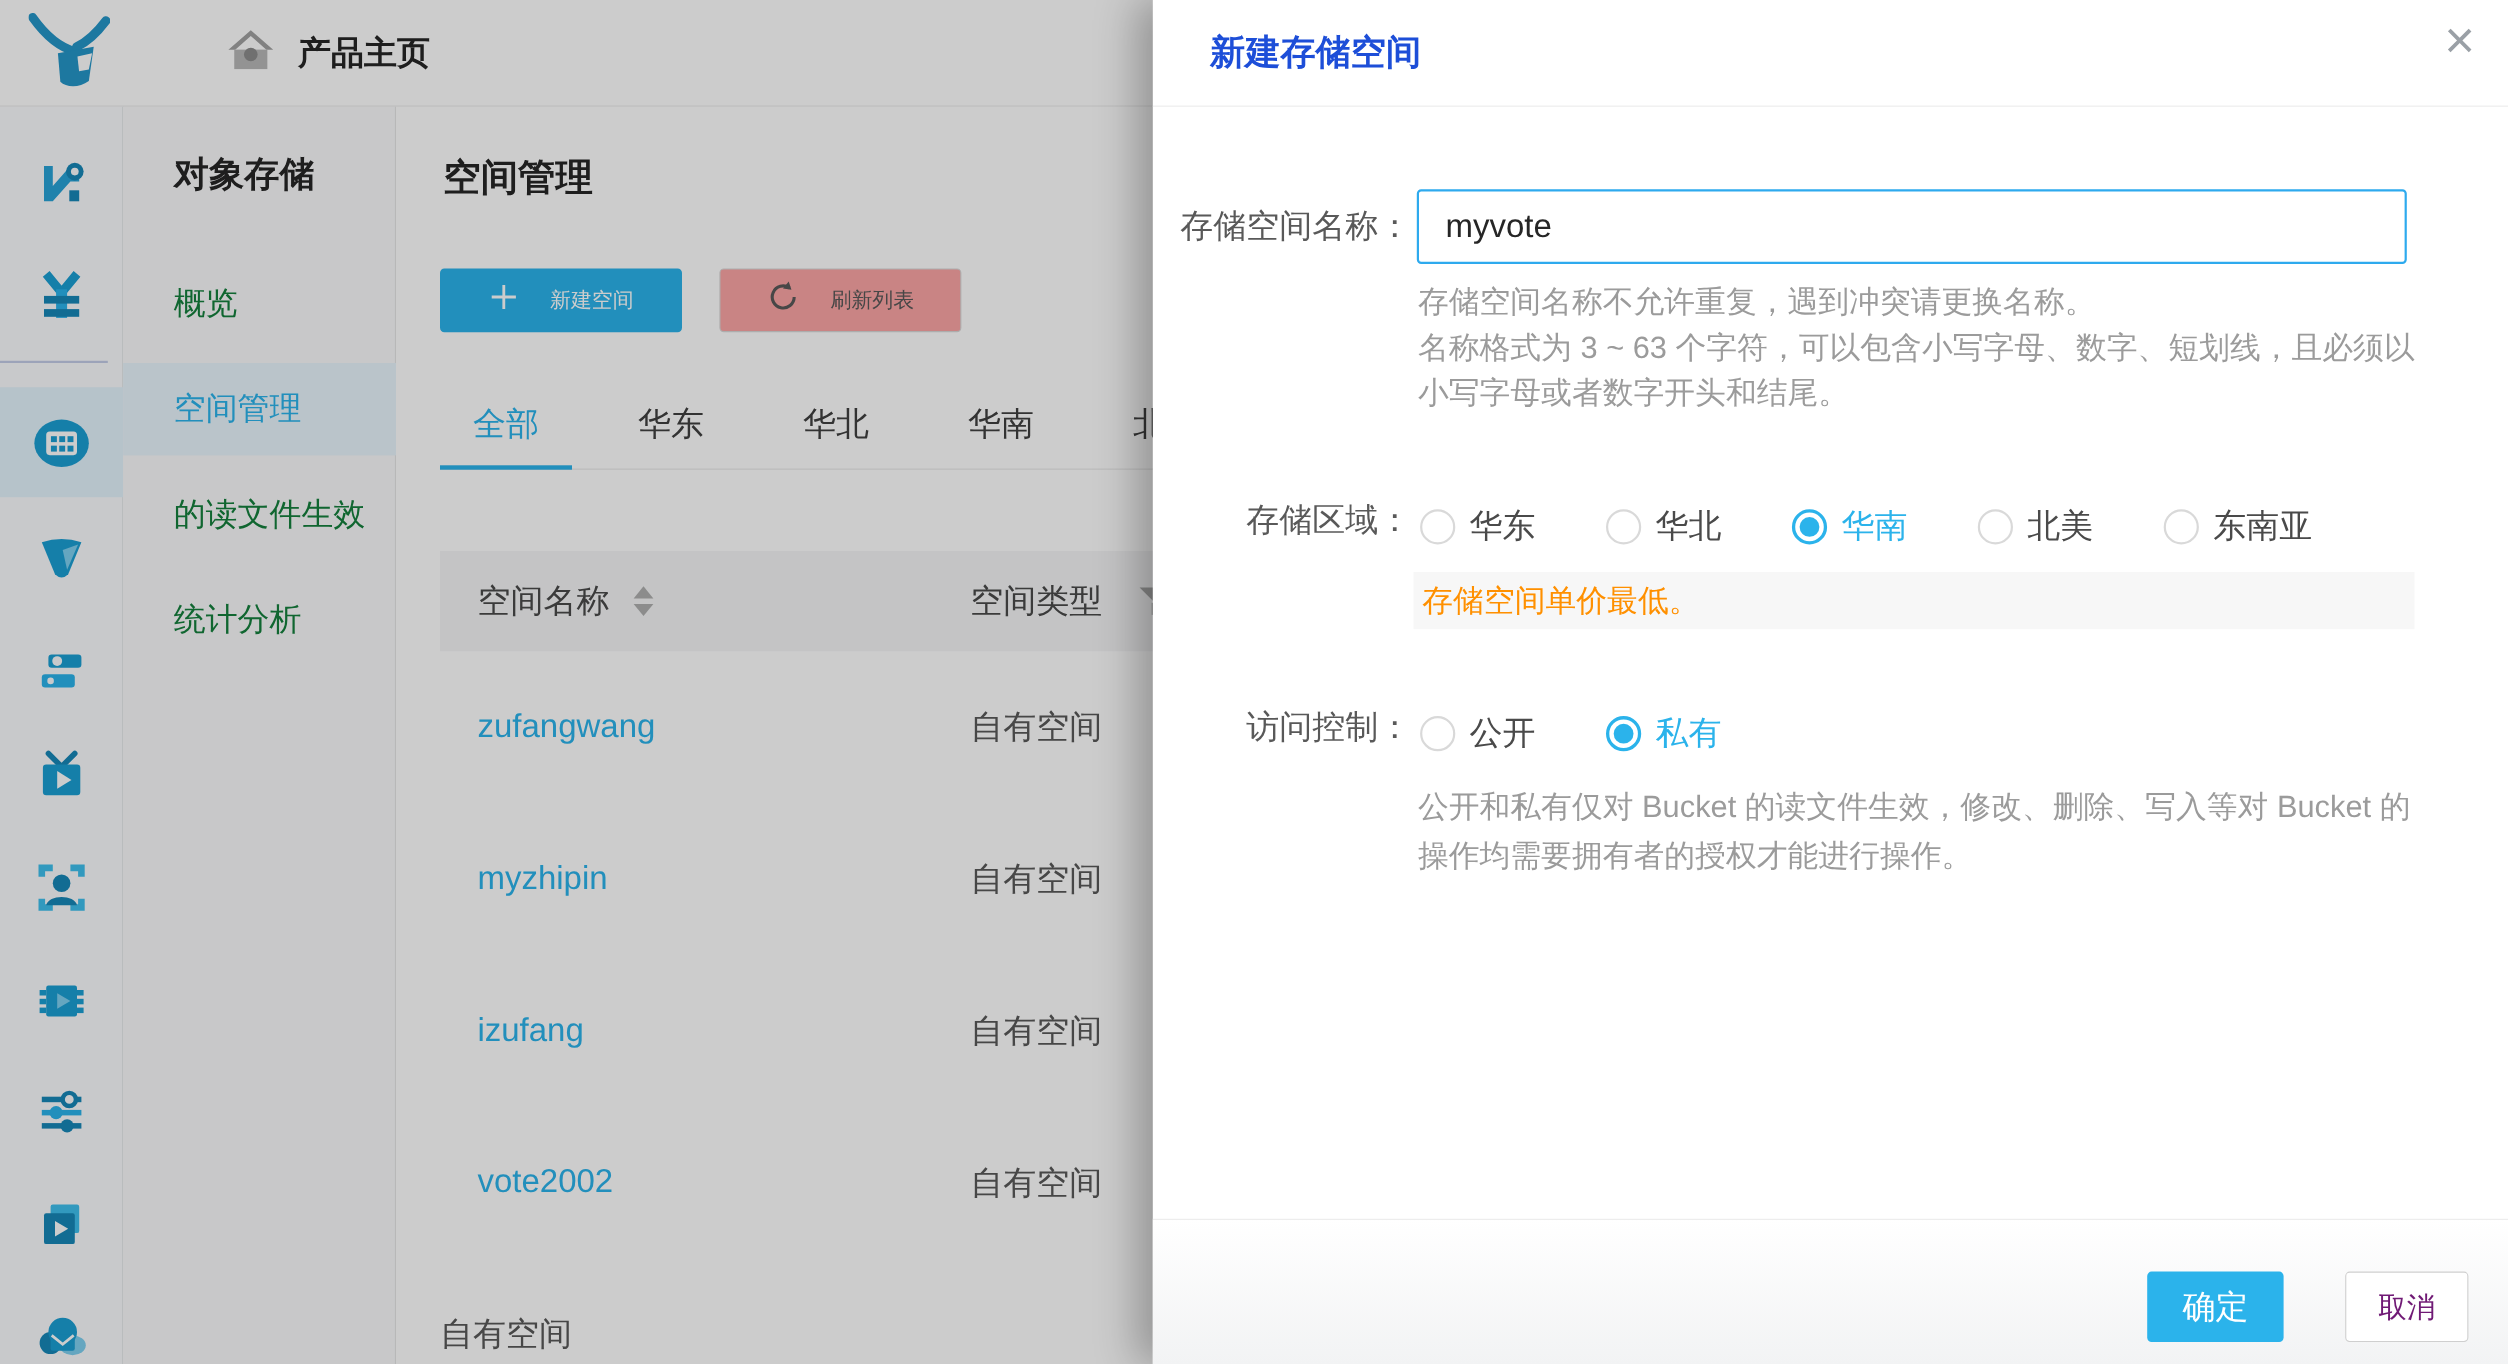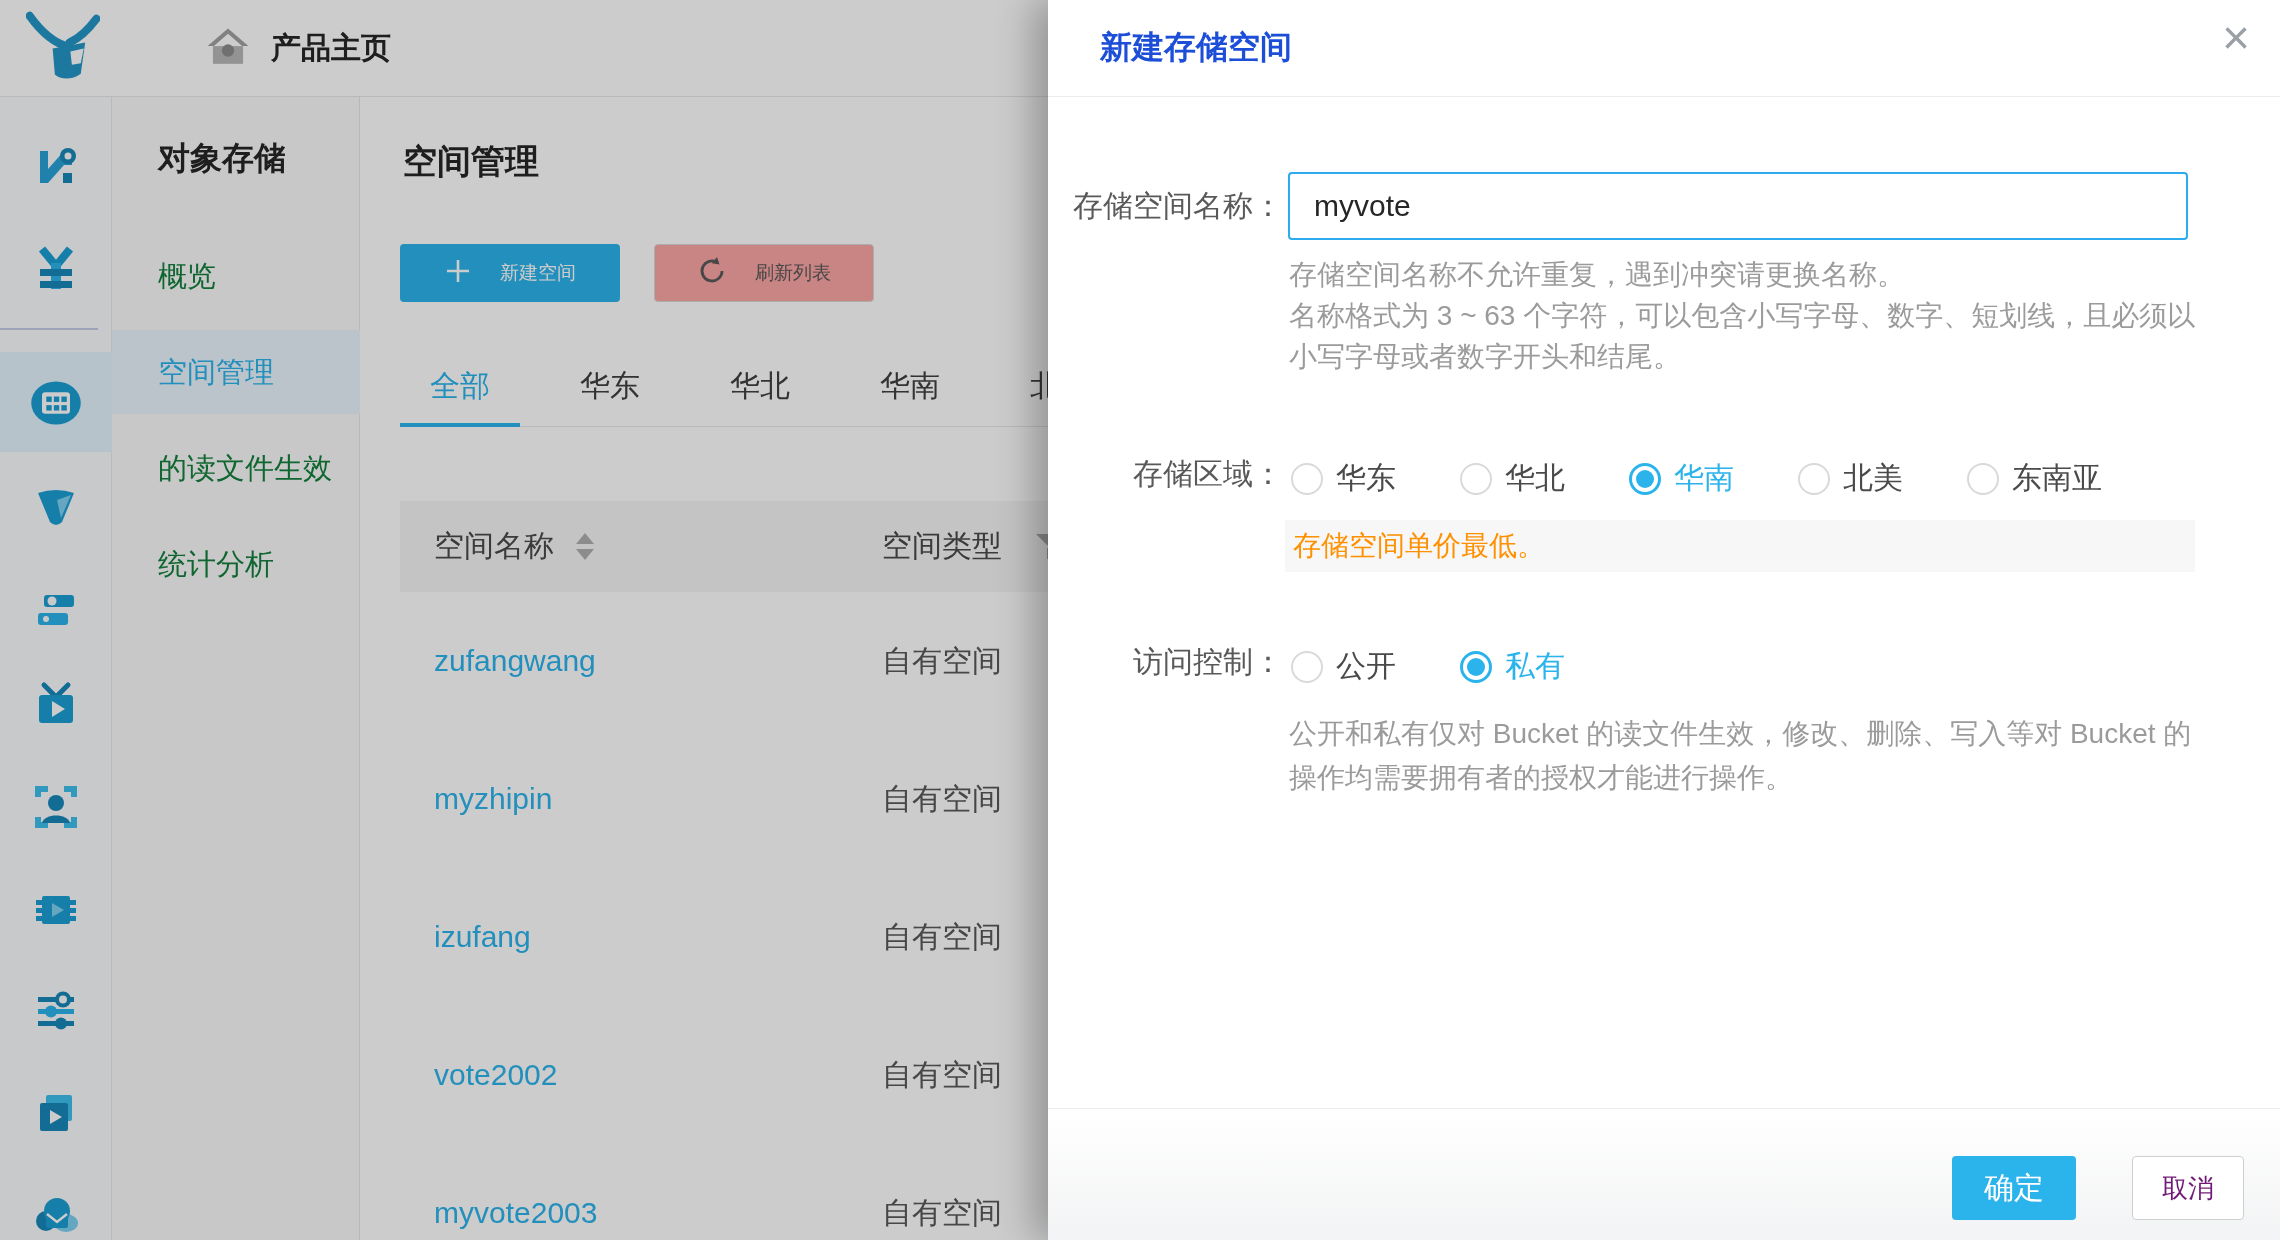--- a/index.html
+++ b/index.html
@@ -264,21 +264,20 @@
       </div>
       <div class="trow">
         <span class="cell-name">izufang</span>
         <span class="cell-type">自有空间</span>
       </div>
       <div class="trow">
         <span class="cell-name">vote2002</span>
         <span class="cell-type">自有空间</span>
       </div>
       <div class="trow">
-        <span class="cell-name">myvote2003</span>
         <span class="cell-type">自有空间</span>
       </div>
     </div>
   </div>
 
   <div class="overlay"></div>
 
   <div class="modal">
     <div class="modal-header">
       <span class="modal-title">新建存储空间</span>

